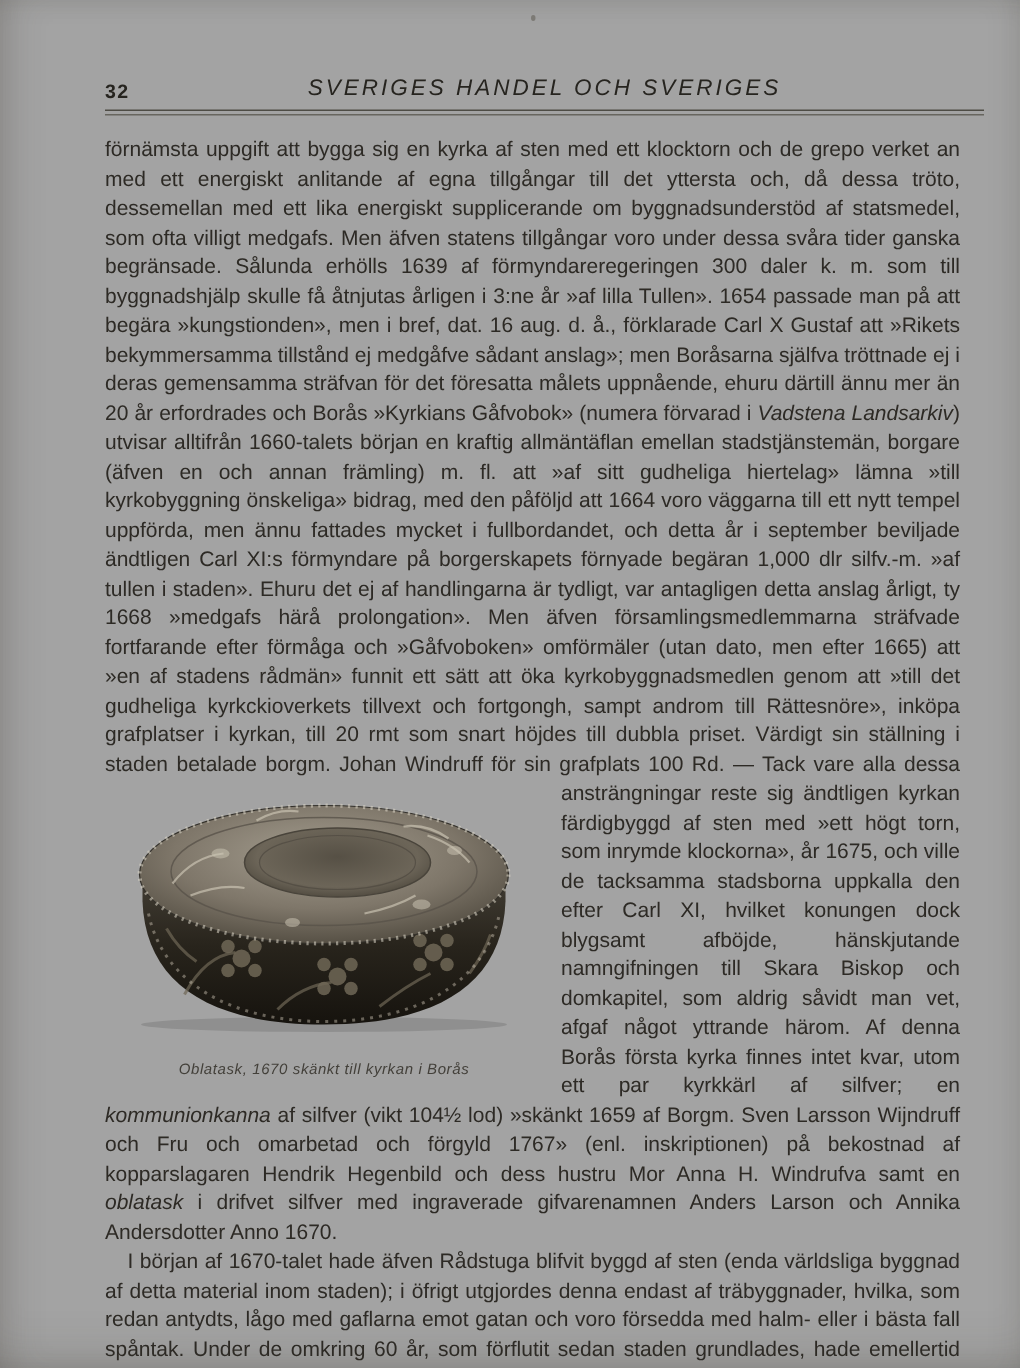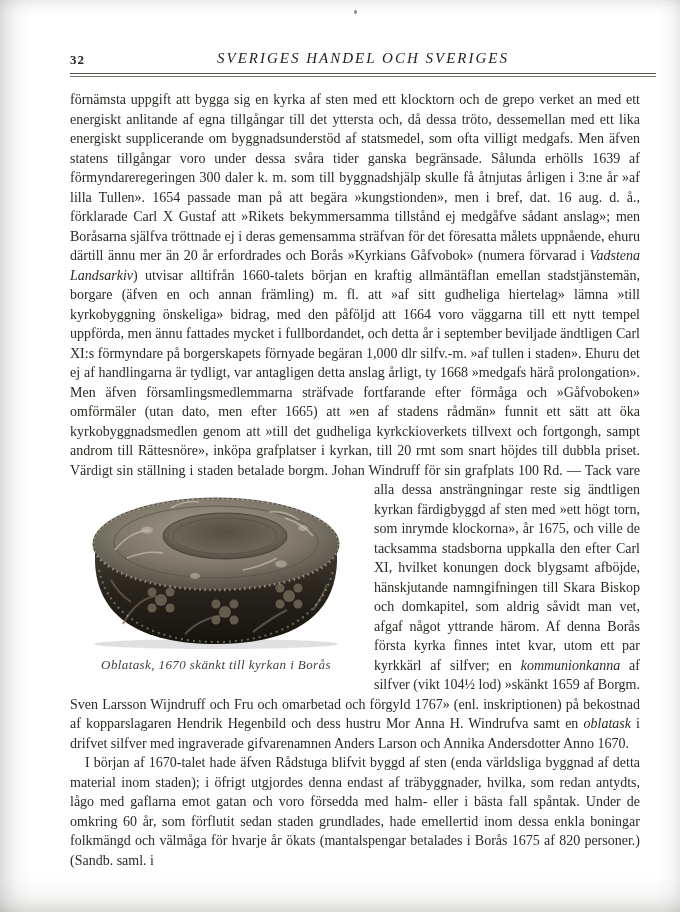--- a/index.html
+++ b/index.html
@@ -1,27 +1,27 @@
 <!DOCTYPE html>
 <html><head>
 <meta charset="utf-8">
 <style>
   html,body{margin:0;padding:0;background:#e8e6e1;}
   .page{
     position:relative;
     width:680px;height:912px;
-    background:#ffffff;
+    background:#a3a3a3;
     overflow:hidden;
     box-sizing:border-box;
     box-shadow:
       inset 18px 0 28px -16px rgba(60,55,45,.28),
       inset -14px 0 24px -16px rgba(60,55,45,.18),
       inset 0 -26px 34px -24px rgba(60,55,45,.25),
       inset 0 14px 22px -18px rgba(60,55,45,.14);
-    font-family:Liberation Serif, serif;
+    font-family:Liberation Sans, sans-serif;
     color:#2d2a25;
   }
   .speck{position:absolute;left:354px;top:10px;width:3px;height:4px;border-radius:50%;background:#75736d;opacity:.85;}
   .header{
     position:relative;
     margin:50px 24px 0 70px;
     height:20px;
   }
   .pagenum{
     position:absolute;left:0;bottom:2px;
@@ -43,23 +43,23 @@
   .para.indent{text-indent:15px;}
   .figure{
     float:left;
     width:292px;
     margin:4px 12px 3px 0;
     text-align:center;
   }
   .figure svg{display:block;margin:0 auto;}
   .caption{
     display:block;
-    margin-top:5px;
+    margin-top:15px;
     font-style:italic;
-    font-size:13px;
+    font-size:10px;
     letter-spacing:.4px;
     color:#43403a;
     text-align:center;
   }
   i{font-style:italic;}
 </style>
 </head>
 <body>
 
 <div class="page">

